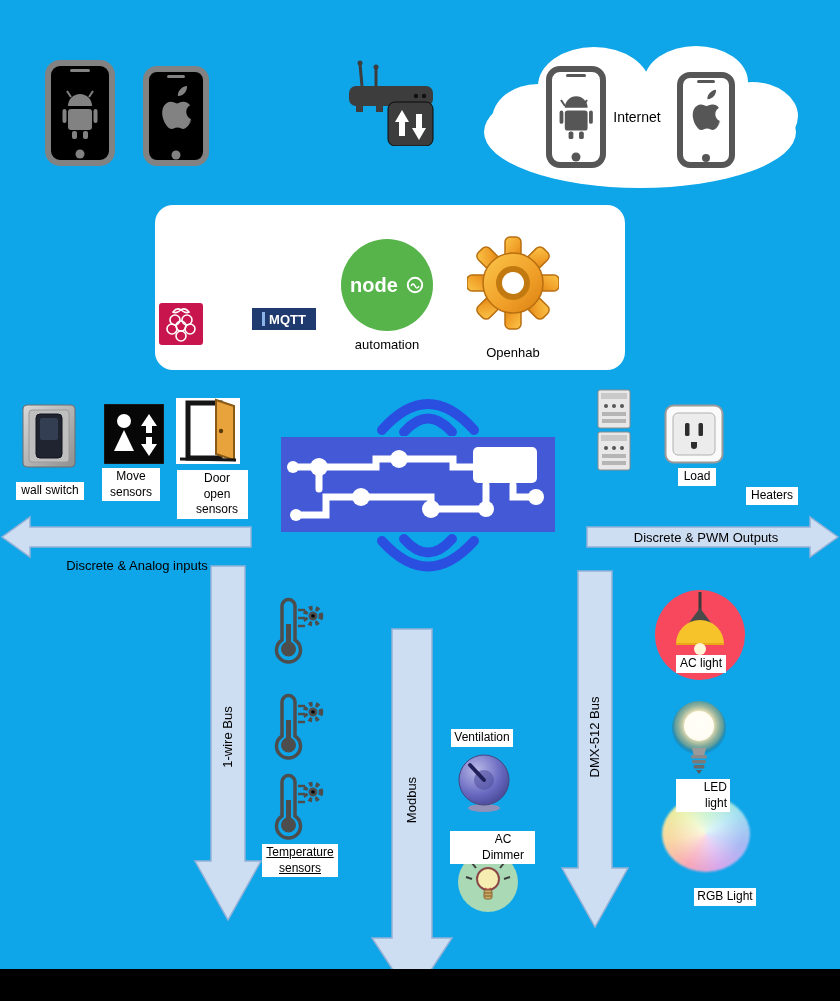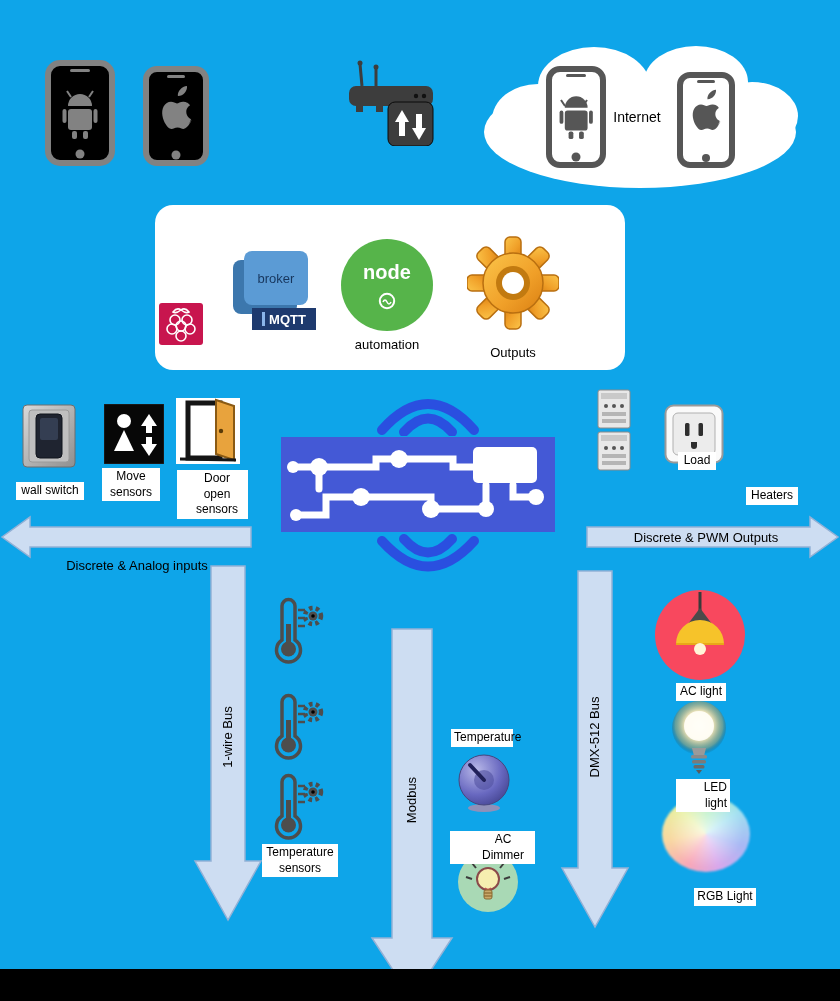--- a/index.html
+++ b/index.html
@@ -14,21 +14,21 @@
   .panel{position:absolute;left:155px;top:205px;width:470px;height:165px;background:#fff;
          border-radius:18px;z-index:2;}
   .broker-back{position:absolute;left:0;top:9px;width:64px;height:54px;background:#3c77ad;border-radius:8px;}
   .broker-front{position:absolute;left:11px;top:0;width:64px;height:54px;background:#5b9bd5;border-radius:8px;
         display:flex;align-items:center;justify-content:center;color:#17365d;font-size:13px;}
   .mqtt-bar{position:absolute;left:97px;top:103px;width:64px;height:22px;background:#1e3a6e;
         display:flex;align-items:center;justify-content:center;gap:4px;}
   .mqtt-bar .stripe{width:3px;height:14px;background:#8ab4e8;}
   .mqtt-bar span{color:#fff;font-weight:bold;font-size:13px;}
   .node-circle{position:absolute;left:186px;top:34px;width:92px;height:92px;border-radius:50%;
-        background:#56b44a;display:flex;align-items:center;justify-content:center;gap:8px;flex-direction:column;}
+        background:#56b44a;display:flex;align-items:center;justify-content:center;gap:8px;}
   .node-circle .word{color:#fff;font-weight:bold;font-size:20px;}
   .rgb-disc{position:absolute;left:662px;top:796px;width:88px;height:76px;border-radius:50%;
         background:radial-gradient(circle at 50% 45%, rgba(255,255,255,.7), rgba(255,255,255,0) 62%),
         conic-gradient(from 210deg,#f8a8b8,#f8d8a0,#e8f0a0,#a8ecb8,#a0e0f0,#a8b8f4,#d8a8ec,#f8a8b8);
         filter:blur(1.2px);z-index:3;}
   svg{display:block;}
 </style>
 </head>
 <body>
 
@@ -131,26 +131,20 @@
           <path d="M14 9 q4 -5 8 -2 q-5 4 -8 2 z"></path>
           <path d="M30 9 q-4 -5 -8 -2 q5 4 8 2 z"></path>
           <circle cx="16" cy="17" r="5"></circle>
             <circle cx="28" cy="17" r="5"></circle>
           <circle cx="13" cy="26" r="5"></circle>
             <circle cx="31" cy="26" r="5"></circle>
           <circle cx="22" cy="23" r="5"></circle>
             <circle cx="22" cy="33" r="5"></circle>
         </g>
       </svg>
-    </div>
-    <div class="abs" style="left:78px;top:46px;width:78px;height:64px;">
-      <div class="broker-back"></div>
-      <div class="broker-front">
-        <span>broker</span>
-      </div>
     </div>
     <div class="mqtt-bar">
       <i class="stripe"></i>
       <span>MQTT</span>
     </div>
     <div class="node-circle">
       <span class="word">node</span>
       <svg width="18" height="18" viewBox="0 0 18 18">
         <circle cx="9" cy="9" r="7.2" fill="none" stroke="#fff" stroke-width="2"></circle>
         <path d="M5 10 q2 -4 4 0 t4 0" fill="none" stroke="#fff" stroke-width="1.6"></path>
@@ -190,21 +184,21 @@
             </g>
           <g transform="rotate(315 46 50)">
               <rect x="38" y="4" width="16" height="22" rx="5"></rect>
             </g>
           <circle cx="46" cy="50" r="30"></circle>
         </g>
         <circle cx="46" cy="50" r="17" fill="#c27a10"></circle>
         <circle cx="46" cy="50" r="11" fill="#fff"></circle>
       </svg>
     </div>
-    <div class="alabel" style="left:308px;top:140px;width:100px;">Outputs</div>
+    <div class="alabel" style="left:308px;top:140px;width:100px;">Openhab</div>
   </div>
 
   <div class="abs" style="left:368px;top:372px;z-index:3;">
     <svg width="120" height="64" viewBox="0 0 120 64">
       <path d="M14 58 Q60 6 106 58" stroke="#2a4fe0" stroke-width="10" fill="none" stroke-linecap="round"></path>
       <path d="M36 60 Q60 33 84 60" stroke="#2a4fe0" stroke-width="10" fill="none" stroke-linecap="round"></path>
     </svg>
   </div>
   <div class="abs" style="left:281px;top:437px;z-index:4;">
     <svg width="274" height="95" viewBox="0 0 274 95">
@@ -315,21 +309,21 @@
 
   <div class="abs" style="left:664px;top:404px;">
     <svg width="60" height="60" viewBox="0 0 60 60">
       <rect x="1.5" y="1.5" width="57" height="57" rx="8" fill="#fafafa" stroke="#9a9a9a" stroke-width="2"></rect>
       <rect x="9" y="9" width="42" height="42" rx="5" fill="#ececec" stroke="#b0b0b0"></rect>
       <rect x="21" y="19" width="4.5" height="13" rx="1.5" fill="#2e2e2e"></rect>
       <rect x="34.5" y="19" width="4.5" height="13" rx="1.5" fill="#2e2e2e"></rect>
       <path d="M27 38 h6 v4 a3 3 0 0 1 -6 0 z" fill="#2e2e2e"></path>
     </svg>
   </div>
-  <div class="chip" style="left:678px;top:452px;width:32px;">Load</div>
+  <div class="chip" style="left:678px;top:468px;width:32px;">Load</div>
   <div class="chip" style="left:746px;top:487px;width:46px;">Heaters</div>
 
   <div class="abs" style="left:193px;top:565px;z-index:2;">
     <svg width="70" height="357" viewBox="0 0 70 357">
       <polygon points="18,1 52,1 52,296 68,296 35,355 2,296 18,296" fill="#cdddf2" stroke="#93b1d6" stroke-width="1.5"></polygon>
     </svg>
   </div>
   <div class="vlabel" style="left:163px;top:729px;">1-wire Bus</div>
 
   <div class="abs" style="left:370px;top:628px;z-index:2;">
@@ -384,23 +378,23 @@
       <g stroke="#4d4d4d" stroke-width="2.5">
         <line x1="32" y1="14" x2="39" y2="14"></line>
           <line x1="32" y1="22" x2="39" y2="22"></line>
           <line x1="32" y1="30" x2="39" y2="30"></line>
       </g>
       <circle cx="47" cy="20" r="8" fill="none" stroke="#4d4d4d" stroke-width="4.5" stroke-dasharray="3.5 3.2"></circle>
       <circle cx="47" cy="20" r="4.5" fill="#4d4d4d"></circle>
         <circle cx="47" cy="20" r="1.8" fill="#000"></circle>
     </svg>
   </div>
-  <div class="chip" style="left:262px;top:844px;width:70px;">Temperature sensors</div>
-
-  <div class="chip" style="left:451px;top:729px;width:56px;">Temperature</div>
+  <div class="chip" style="left:262px;top:844px;width:70px;text-decoration:underline;">Temperature sensors</div>
+
+  <div class="chip" style="left:451px;top:729px;width:56px;">Ventilation</div>
   <div class="abs" style="left:454px;top:752px;z-index:3;">
     <svg width="60" height="62" viewBox="0 0 60 62">
       <defs>
           <radialGradient id="vg" cx="0.35" cy="0.3" r="0.9">
         <stop offset="0" stop-color="#b8b8e8"></stop>
             <stop offset="0.55" stop-color="#6868c0"></stop>
             <stop offset="1" stop-color="#383880"></stop>
       </radialGradient>
         </defs>
       <ellipse cx="30" cy="56" rx="16" ry="4" fill="#9090b8"></ellipse>
@@ -432,21 +426,21 @@
   <div class="abs" style="left:654px;top:588px;z-index:3;">
     <svg width="92" height="94" viewBox="0 0 92 94">
       <circle cx="46" cy="47" r="45" fill="#f8485e"></circle>
       <line x1="46" y1="4" x2="46" y2="26" stroke="#3a3a3a" stroke-width="3"></line>
       <polygon points="46,20 34,36 58,36" fill="#4a4a4a"></polygon>
       <path d="M22 56 a24 24 0 0 1 48 0 z" fill="#f6c32a"></path>
       <line x1="22" y1="56" x2="70" y2="56" stroke="#e8a818" stroke-width="2"></line>
       <circle cx="46" cy="61" r="6" fill="#fff6d8"></circle>
     </svg>
   </div>
-  <div class="chip" style="left:676px;top:683px;width:44px;">AC light</div>
+  <div class="chip" style="left:676px;top:655px;width:44px;">AC light</div>
 
   <div class="abs" style="left:666px;top:700px;z-index:3;">
     <svg width="66" height="78" viewBox="0 0 66 78">
       <defs>
           <radialGradient id="lg" cx="0.5" cy="0.45" r="0.55">
         <stop offset="0" stop-color="#fffdf2"></stop>
             <stop offset="0.45" stop-color="#fdeec2"></stop>
         <stop offset="0.8" stop-color="#b89a52" stop-opacity="0.5"></stop>
             <stop offset="1" stop-color="#000" stop-opacity="0"></stop>
       </radialGradient>

